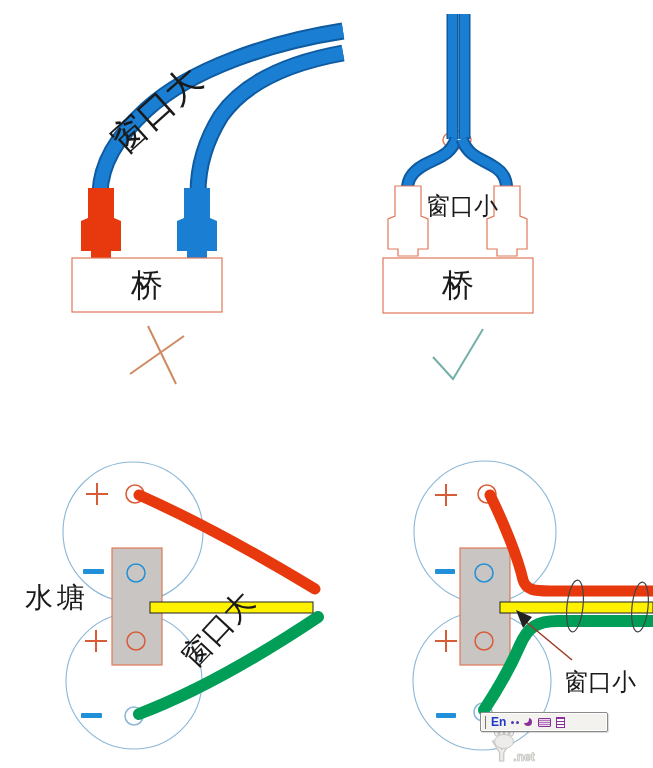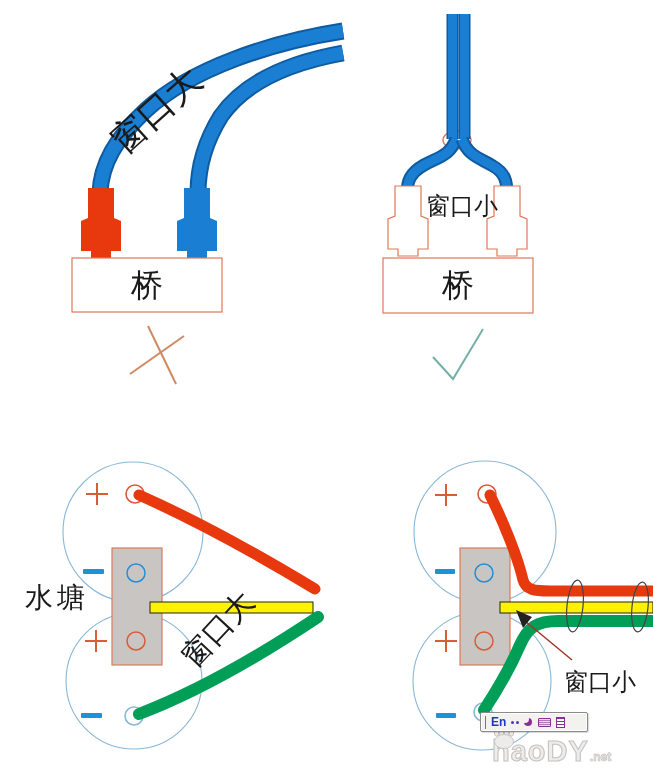--- a/index.html
+++ b/index.html
@@ -23,21 +23,21 @@
   .minus{fill:var(--minus_blue);}
   .ybar{fill:var(--bar_yellow);stroke:#222;stroke-width:1;}
   .cjk{fill:var(--text_black);font-family:"Liberation Sans","DejaVu Sans",sans-serif;}
   .ring{fill:none;stroke:var(--ring_black);stroke-width:1.2;}
   .jring{fill:none;stroke:var(--outline_orange);stroke-width:1.4;}
   .crossl{stroke:var(--cross_color);stroke-width:2;}
   .checkl{stroke:var(--check_color);stroke-width:2;fill:none;}
   .leader{stroke:var(--leader_red);stroke-width:1.5;}
 
   
-  .ime-bar{position:absolute;left:480px;top:712px;width:108px;height:20px;
+  .ime-bar{position:absolute;left:480px;top:712px;width:128px;height:20px;
     background:#f4f2ef;border:1px solid #8a8a8a;border-radius:2px;
     box-shadow:inset 0 0 0 1px #ffffff,1px 1px 1px rgba(0,0,0,.15);
     display:flex;align-items:center;gap:5px;padding:0 4px;box-sizing:border-box;}
   .ime-grip{width:1px;height:13px;background:#777;}
   .ime-lang{color:var(--ime_blue);font-weight:bold;font-size:12px;line-height:1;}
   .ime-dots{display:flex;gap:2px;align-items:center;}
   .ime-dots i{width:3px;height:3px;border-radius:50%;background:#4a3cb0;display:block;}
   .ime-pen{position:relative;width:9px;height:10px;}
   .ime-pen::x{}
   .pen-body{position:absolute;left:0;top:1px;width:8px;height:8px;border-radius:50%;background:var(--ime_purple);}
@@ -148,21 +148,20 @@
     <ellipse class="ring" cx="575" cy="606" rx="8" ry="26" transform="rotate(6 575 606)"></ellipse>
     <ellipse class="ring" cx="640" cy="607" rx="8" ry="25" transform="rotate(6 640 607)"></ellipse>
 
     <line class="leader" x1="572" y1="660" x2="525" y2="621"></line>
     <polygon points="516,610 532,617 523,628" fill="#222"></polygon>
     <text class="cjk" x="600" y="690" font-size="24" text-anchor="middle">窗口小</text>
   </g>
 </svg>
 
   <div class="watermark">
-    <span class="wm-main">haoD</span>
     <svg class="wm-hand" width="22" height="27" viewBox="0 0 22 27">
       <g fill="#edecea" stroke="#c7c5c2" stroke-width="1">
         <rect x="1.5" y="1" width="4" height="13" rx="2"></rect>
         <rect x="6.5" y="0" width="4" height="14" rx="2"></rect>
         <rect x="11.5" y="0.5" width="4" height="13.5" rx="2"></rect>
         <rect x="16.5" y="2.5" width="4" height="11.5" rx="2"></rect>
         <ellipse cx="11" cy="19.5" rx="9.5" ry="7"></ellipse>
       </g>
     </svg>
     <span class="wm-main">Y</span>

